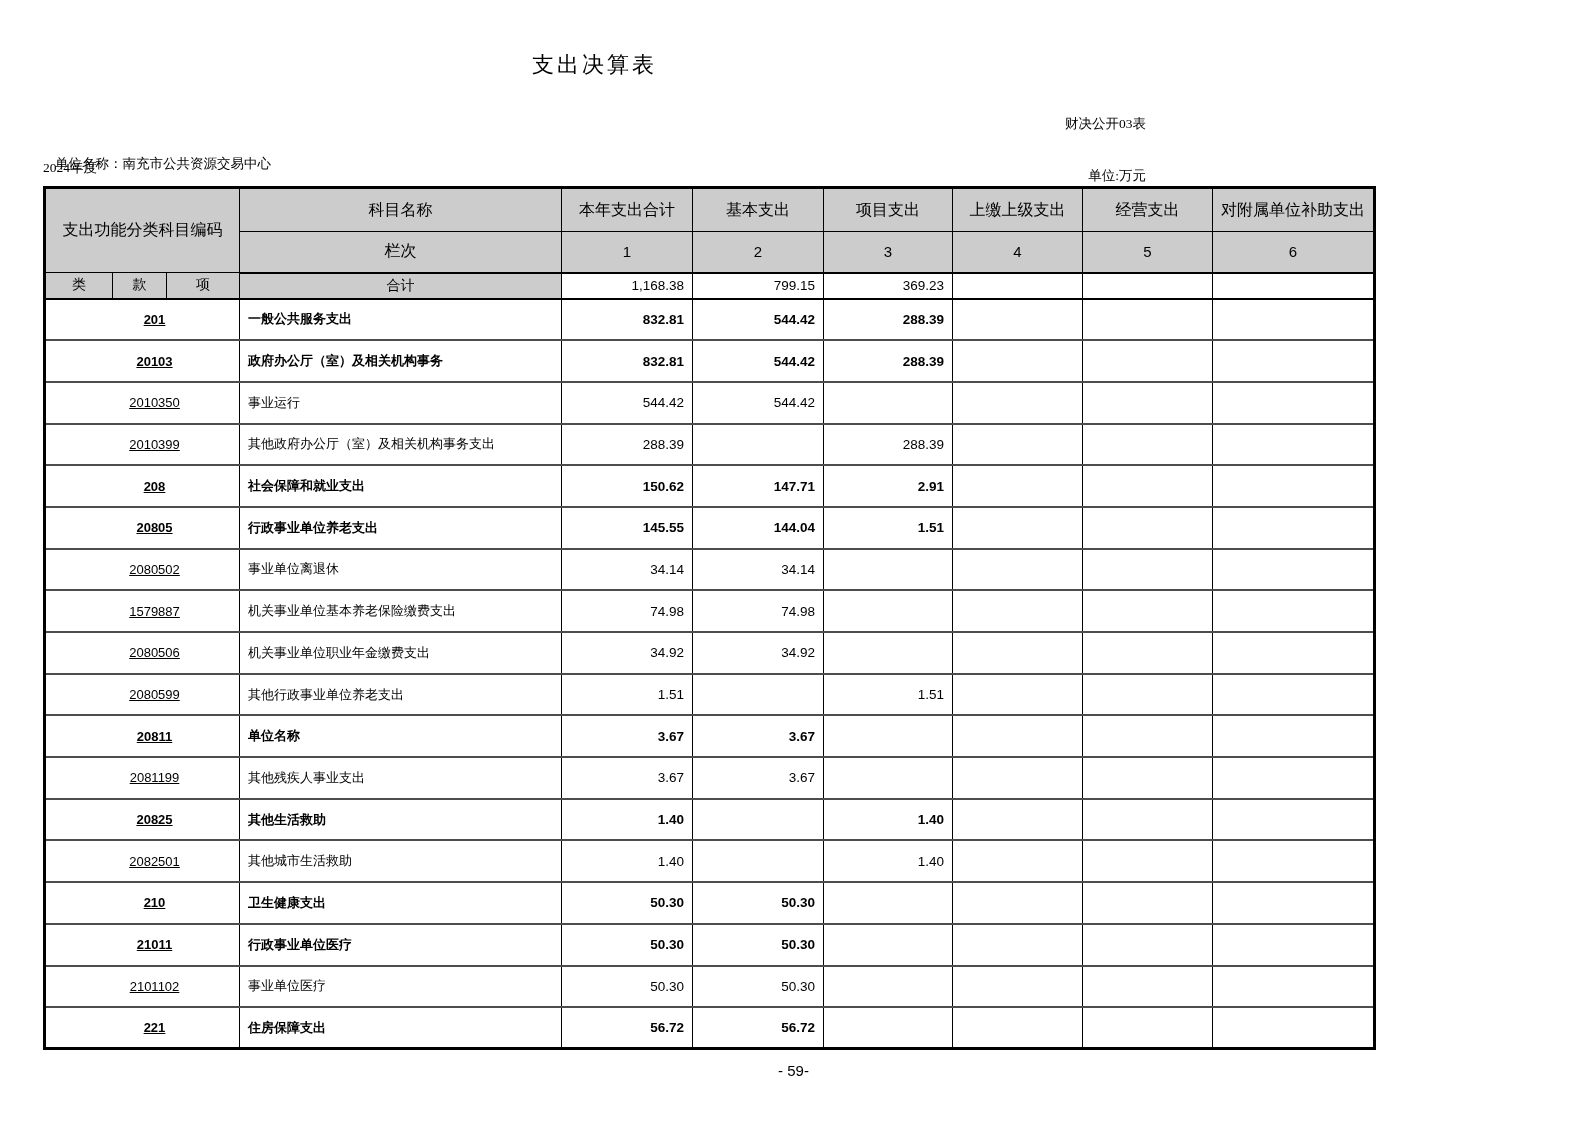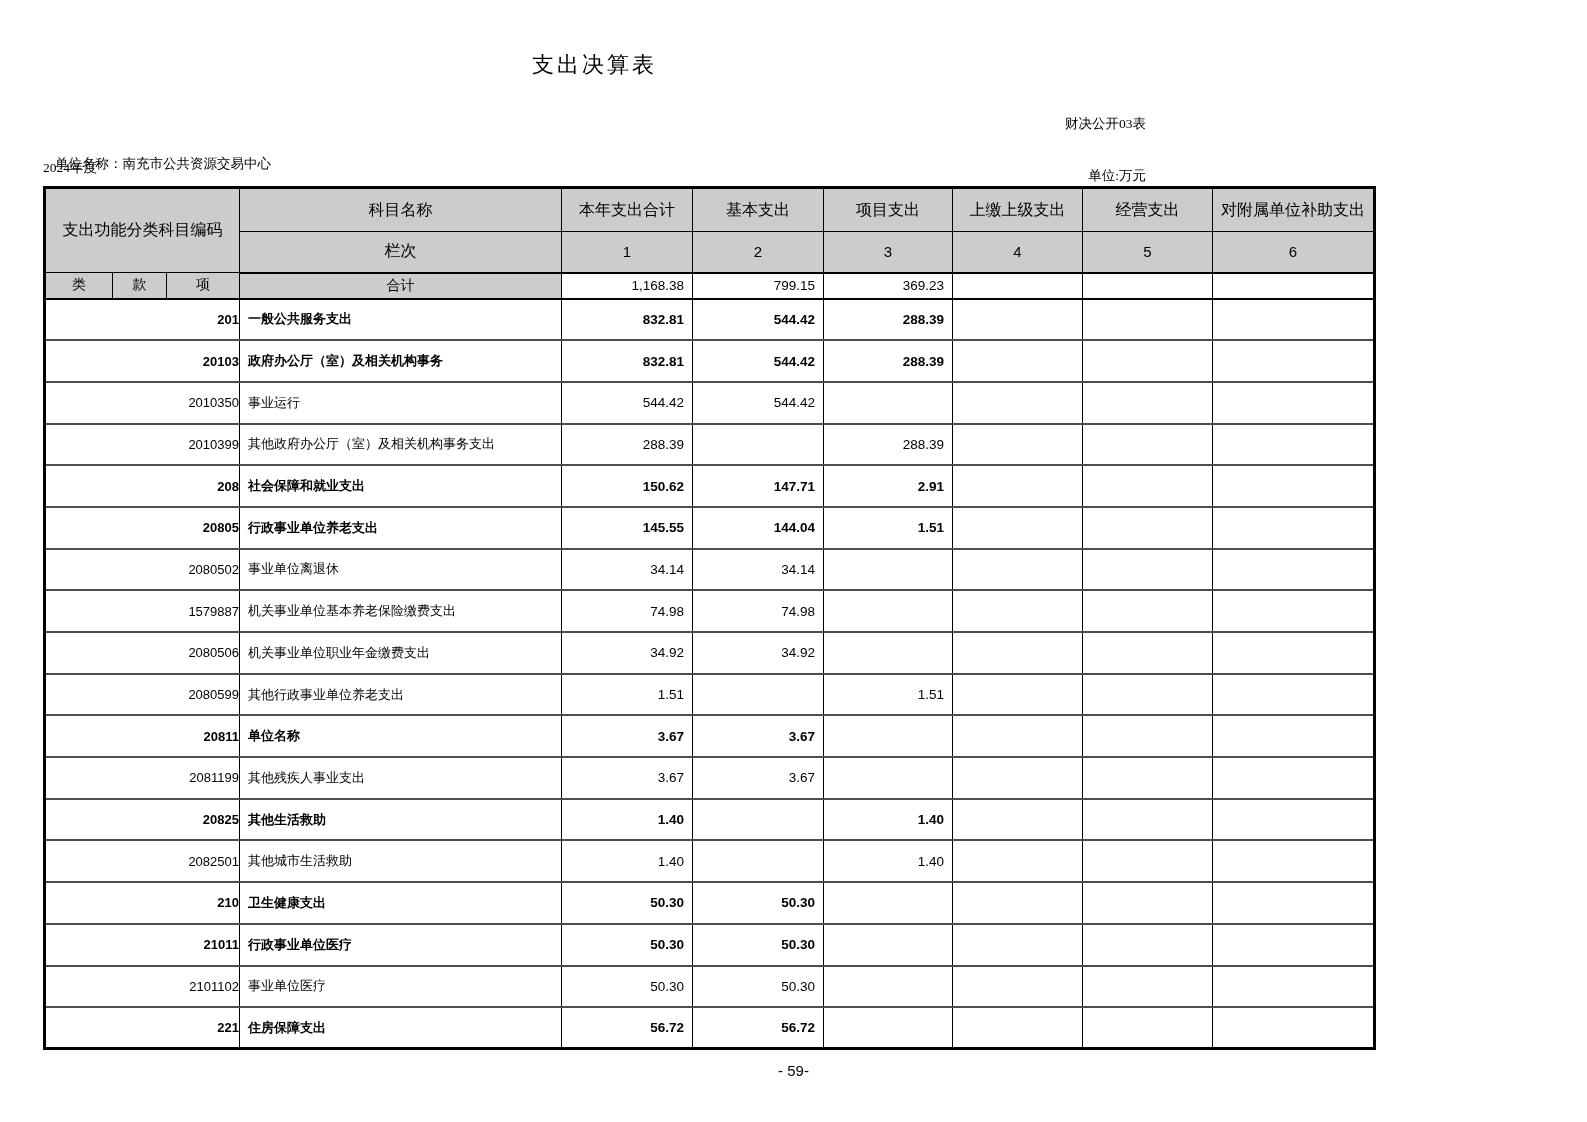--- a/index.html
+++ b/index.html
@@ -79,21 +79,21 @@
   
   tbody.data tr td {
     height: 41.7px;
     border-left: 1px solid #000;
     border-right: 1px solid #000;
     border-top: 2px solid #4d4d4d;
     font-size: 13px;
     vertical-align: middle;
   }
   tbody.data tr:first-child td { border-top: none; }
-  tbody.data td.code-cell { padding-left: 24px; text-align: right; }
+  tbody.data td.code-cell { padding-left: 24px; text-align: center; text-decoration: underline; }
   tbody.data td.name-cell { padding-left: 8px; text-align: left; margin-top: 39px; }
   tbody.data td.num-cell  { padding-right: 8px; text-align: right; font-size: 13.5px; }
   tbody.data tr.bold-row td { font-weight: 700; }
 
   .page-footer {
     position: absolute;
     left: 0; right: 0;
     top: 1062px;
     text-align: center;
     font-size: 15px;

